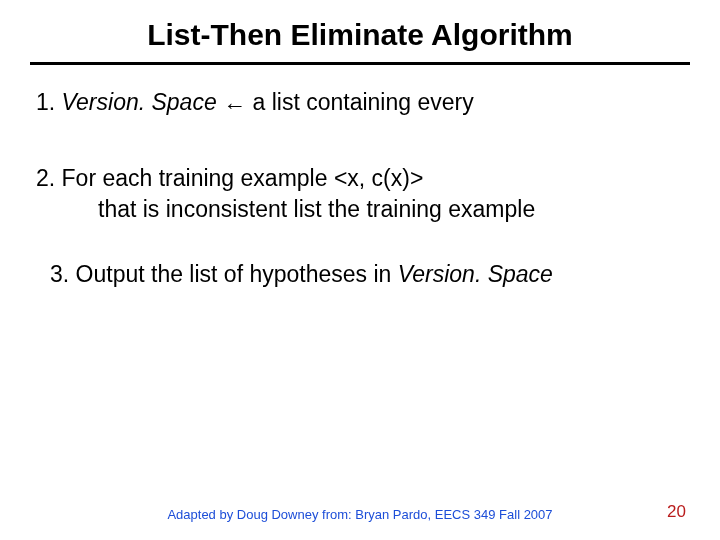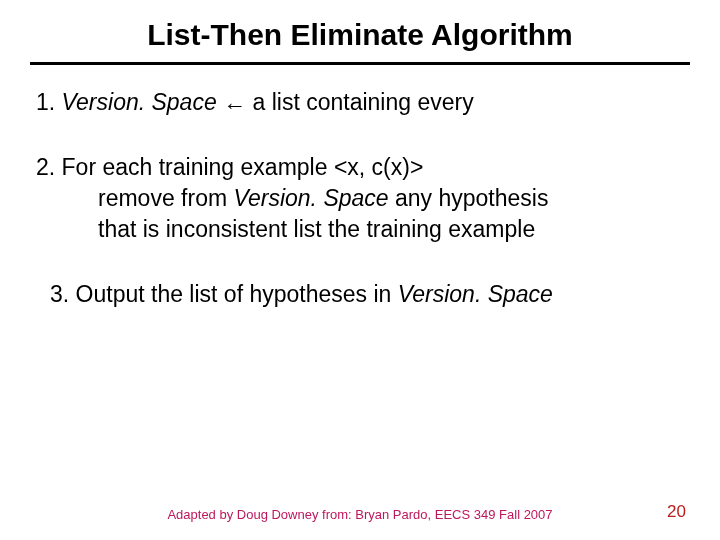--- a/index.html
+++ b/index.html
@@ -29,41 +29,41 @@
     border-top: 3px solid #000;
     margin: 0 -6px;
   }
   .content {
     padding-top: 22px;
   }
   .step {
     font-size: 23px;
     line-height: 1.35;
   }
-  .step1 { margin-bottom: 34px; }
+  .step1 { margin-bottom: 45px; }
   .step2 { margin-bottom: 34px; margin-top: 13px; }
   .step3 { margin-left: 14px; }
   .indent {
     padding-left: 62px;
     display: block;
   }
   .italic { font-style: italic; }
   .footer {
     position: absolute;
     bottom: 18px;
     left: 0;
     width: 100%;
     display: flex;
     align-items: baseline;
   }
   .footer-text {
     flex: 1;
     text-align: center;
     font-size: 13px;
-    color: #be185d;
+    color: #1d4ed8;
   }
   .page-num {
     position: absolute;
     right: 34px;
     bottom: 0;
     font-size: 17px;
     color: #b91c1c;
   }
 </style>
 </head>
@@ -74,21 +74,20 @@
   <hr class="rule">
 
   <div class="content">
 
     <div class="step step1">
       <span>1. </span><span class="italic">Version. Space</span><span> ← </span><span>a list containing every</span>
     </div>
 
     <div class="step step2">
       <span>2. For each training example &lt;x, c(x)&gt;</span>
-      <span class="indent"><span>remove from </span><span class="italic">Version. Space</span><span> any hypothesis</span></span>
       <span class="indent">that is inconsistent list the training example</span>
     </div>
 
     <div class="step step3">
       <span>3. Output the list of hypotheses in </span><span class="italic">Version. Space</span>
     </div>
 
   </div>
 
   <div class="footer">

